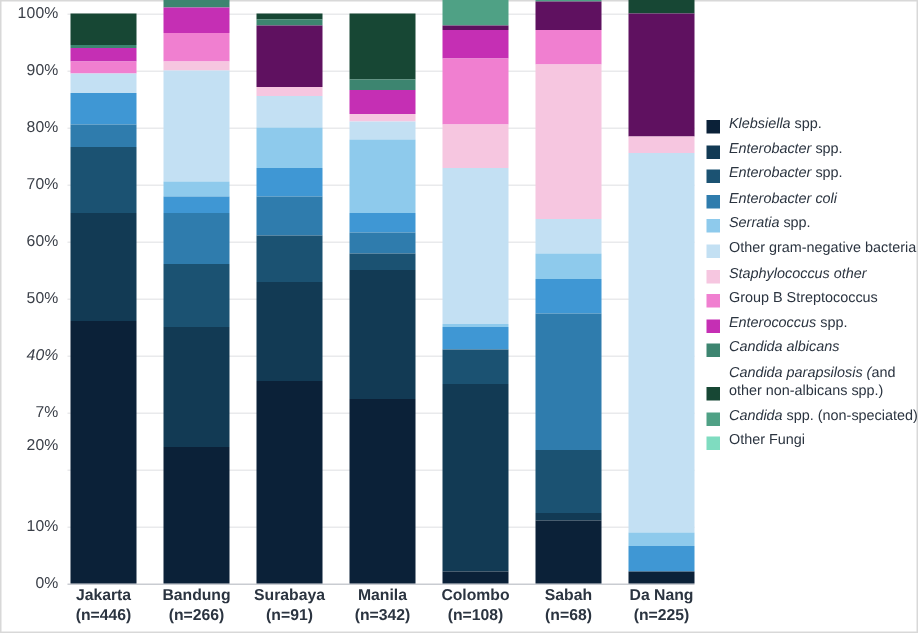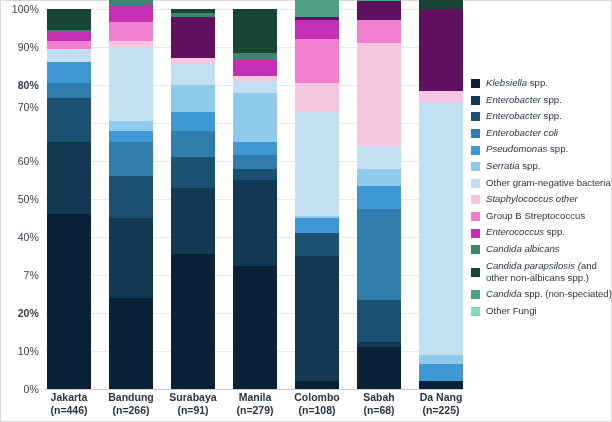--- a/index.html
+++ b/index.html
@@ -108,21 +108,21 @@
 
   
   #legend {
     position: absolute;
     left: 470px;
     top: 76px;
     width: 142px;
   }
   .legrow {
     display: flex;
-    align-items: center;
+    align-items: flex-end;
     margin-bottom: 4.6px;
     line-height: 12px;
   }
   .swatch {
     width: 9px;
     height: 9px;
     flex: none;
     margin-top: 1.5px;
     margin-right: 6px;
   }
@@ -137,27 +137,27 @@
 </style>
 </head>
 <body>
 
 <div id="root">
 
   <div id="plot-wrap">
     <div id="yaxis">
         <div class="ytick" style="top: 380px;">0%</div>
         <div class="ytick" style="top: 342px;">10%</div>
-        <div class="ytick" style="top: 304px; font-weight: bold;">20%</div>
+        <div class="ytick" style="top: 288px;">20%</div>
         <div class="ytick" style="top: 266px;">7%</div>
-        <div class="ytick" style="top: 228px;">40%</div>
+        <div class="ytick" style="top: 228px; font-style: italic;">40%</div>
         <div class="ytick" style="top: 190px;">50%</div>
         <div class="ytick" style="top: 152px; text-align: center;">60%</div>
-        <div class="ytick" style="top: 98px;">70%</div>
-        <div class="ytick" style="top: 76px; font-weight: bold;">80%</div>
+        <div class="ytick" style="top: 114px;">70%</div>
+        <div class="ytick" style="top: 76px;">80%</div>
         <div class="ytick" style="top: 38px;">90%</div>
         <div class="ytick" style="top: 0px;">100%</div>
       </div>
     <div id="gridlayer">
         <div class="gridline base" style="top: 380px;"></div>
         <div class="gridline" style="top: 342px;"></div>
         <div class="gridline" style="top: 304px;"></div>
         <div class="gridline" style="top: 266px;"></div>
         <div class="gridline" style="top: 228px;"></div>
         <div class="gridline" style="top: 190px;"></div>
@@ -252,21 +252,21 @@
           <div class="seg" title="Other gram-negative bacteria: 66.5%" style="height: 252.7px; background: rgb(195, 224, 243);"></div>
           <div class="seg" title="Staphylococcus aureus: 3%" style="height: 11.4px; background: rgb(246, 198, 224);"></div>
           <div class="seg" title="Other gram-positive bacteria: 21.5%" style="height: 81.7px; background: rgb(95, 17, 96);"></div>
           <div class="seg" title="Candida parapsilosis (and other non-albicans spp.): 3%" style="height: 11.4px; background: rgb(23, 71, 52);"></div>
         </div>
       </div>
     <div id="xlabels">
         <div class="xlab"><span>Jakarta</span><span class="n">(n=446)</span></div>
         <div class="xlab"><span>Bandung</span><span class="n">(n=266)</span></div>
         <div class="xlab"><span>Surabaya</span><span class="n">(n=91)</span></div>
-        <div class="xlab"><span>Manila</span><span class="n">(n=279)</span></div>
+        <div class="xlab"><span>Manila</span><span class="n">(n=342)</span></div>
         <div class="xlab"><span>Colombo</span><span class="n">(n=108)</span></div>
         <div class="xlab"><span>Sabah</span><span class="n">(n=68)</span></div>
         <div class="xlab"><span>Da Nang</span><span class="n">(n=225)</span></div>
       </div>
   </div>
 
   <div id="legend">
       <div class="legrow">
         <span class="swatch" style="background: rgb(11, 33, 56);"></span>
         <span class="legtext"><span class="it">Klebsiella</span> spp.</span>
@@ -277,24 +277,20 @@
       </div>
       <div class="legrow">
         <span class="swatch" style="background: rgb(27, 82, 114);"></span>
         <span class="legtext"><span class="it">Enterobacter</span> spp.</span>
       </div>
       <div class="legrow">
         <span class="swatch" style="background: rgb(47, 124, 173);"></span>
         <span class="legtext"><span class="it">Enterobacter coli</span></span>
       </div>
       <div class="legrow">
-        <span class="swatch" style="background: rgb(63, 151, 212);"></span>
-        <span class="legtext"><span class="it">Pseudomonas</span> spp.</span>
-      </div>
-      <div class="legrow">
         <span class="swatch" style="background: rgb(142, 202, 236);"></span>
         <span class="legtext"><span class="it">Serratia</span> spp.</span>
       </div>
       <div class="legrow">
         <span class="swatch" style="background: rgb(195, 224, 243);"></span>
         <span class="legtext">Other gram-negative bacteria</span>
       </div>
       <div class="legrow">
         <span class="swatch" style="background: rgb(246, 198, 224);"></span>
         <span class="legtext"><span class="it">Staphylococcus other</span></span>

